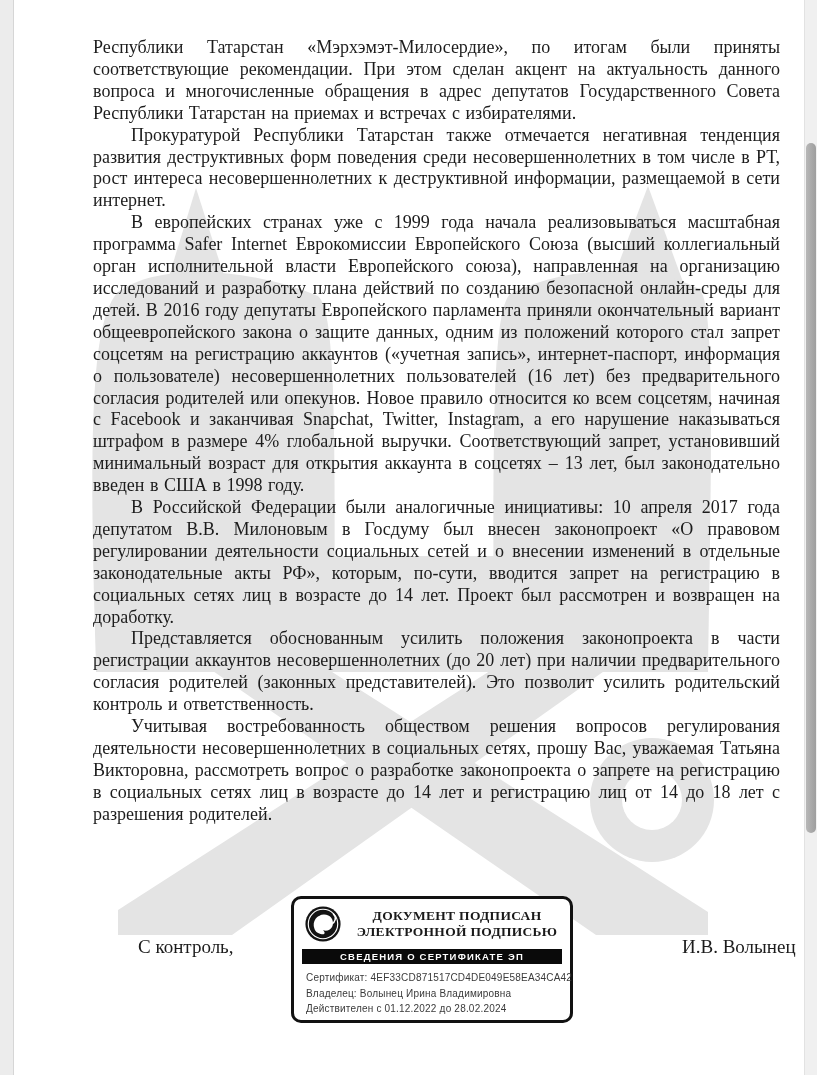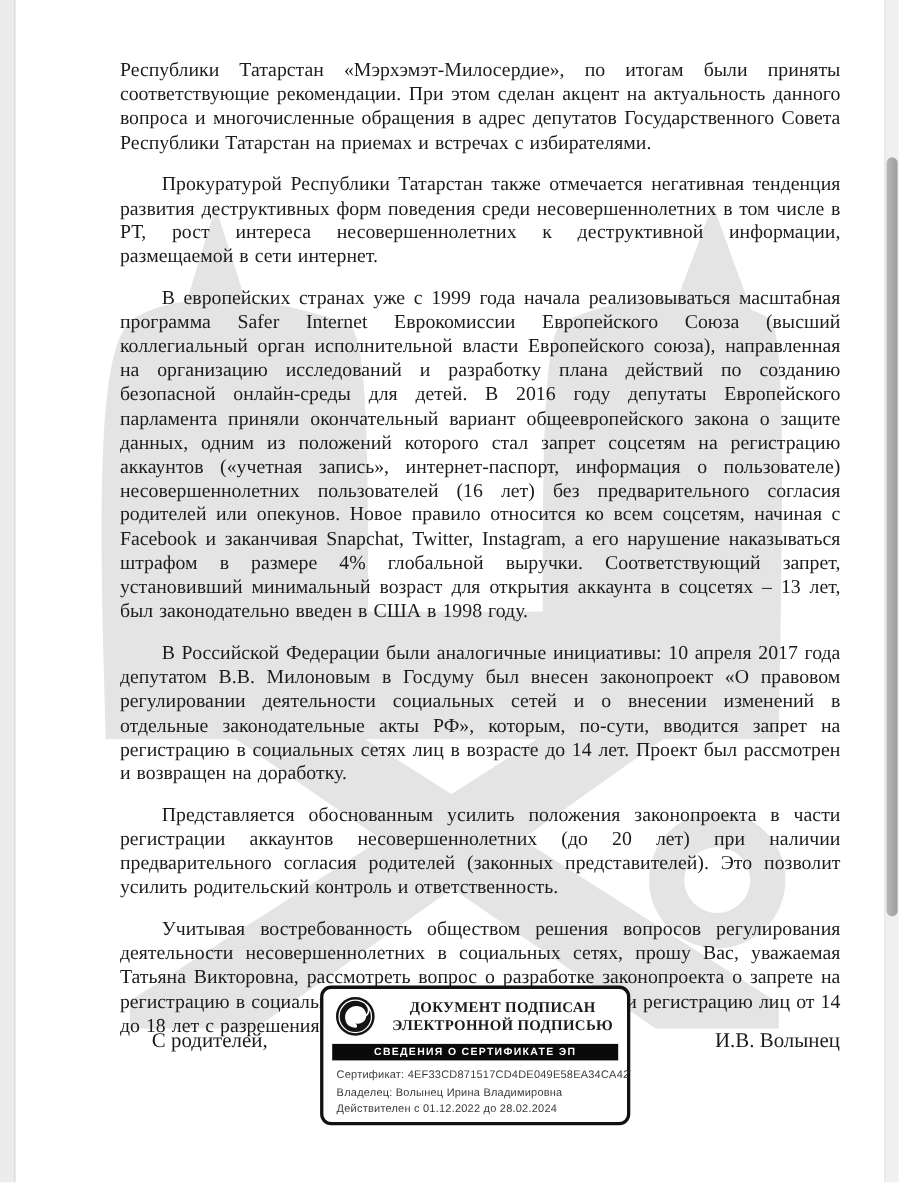--- a/index.html
+++ b/index.html
@@ -31,29 +31,29 @@
   }
   
   .doc-text{
     position:absolute;z-index:2;
     top:37px;left:93px;width:687px;
     font-size:18px;line-height:21.9px;
     color:#1c1c1c;
     text-align:justify;
     word-spacing:1px;
   }
-  .doc-text p{margin:16px;}
+  .doc-text p{margin:0;}
   .doc-text p.indent{text-indent:38px;}
   
   .closing-left{
     position:absolute;z-index:2;left:138px;top:936px;
     font-size:19px;color:#1c1c1c;
   }
   .signature-name{
-    position:absolute;z-index:2;left:650px;top:936px;
+    position:absolute;z-index:2;left:682px;top:936px;
     font-size:19px;color:#1c1c1c;
   }
   
   .stamp{
     position:absolute;z-index:3;
     left:291px;top:896px;width:282px;height:127px;
     background:#ffffff;
     border:3px solid #111111;
     border-radius:10px;
     box-sizing:border-box;
@@ -123,21 +123,21 @@
 
   <div class="doc-text">
       <p class="para">Республики Татарстан «Мэрхэмэт-Милосердие», по итогам были приняты соответствующие рекомендации. При этом сделан акцент на актуальность данного вопроса и многочисленные обращения в адрес депутатов Государственного Совета Республики Татарстан на приемах и встречах с избирателями.</p>
       <p class="para indent">Прокуратурой Республики Татарстан также отмечается негативная тенденция развития деструктивных форм поведения среди несовершеннолетних в том числе в РТ, рост интереса несовершеннолетних к деструктивной информации, размещаемой в сети интернет.</p>
       <p class="para indent">В европейских странах уже с 1999 года начала реализовываться масштабная программа Safer Internet Еврокомиссии Европейского Союза (высший коллегиальный орган исполнительной власти Европейского союза), направленная на организацию исследований и разработку плана действий по созданию безопасной онлайн-среды для детей. В 2016 году депутаты Европейского парламента приняли окончательный вариант общеевропейского закона о защите данных, одним из положений которого стал запрет соцсетям на регистрацию аккаунтов («учетная запись», интернет-паспорт, информация о пользователе) несовершеннолетних пользователей (16 лет) без предварительного согласия родителей или опекунов. Новое правило относится ко всем соцсетям, начиная с Facebook и заканчивая Snapchat, Twitter, Instagram, а его нарушение наказываться штрафом в размере 4% глобальной выручки. Соответствующий запрет, установивший минимальный возраст для открытия аккаунта в соцсетях – 13 лет, был законодательно введен в США в 1998 году.</p>
       <p class="para indent">В Российской Федерации были аналогичные инициативы: 10 апреля 2017 года депутатом В.В. Милоновым в Госдуму был внесен законопроект «О правовом регулировании деятельности социальных сетей и о внесении изменений в отдельные законодательные акты РФ», которым, по-сути, вводится запрет на регистрацию в социальных сетях лиц в возрасте до 14 лет. Проект был рассмотрен и возвращен на доработку.</p>
       <p class="para indent">Представляется обоснованным усилить положения законопроекта в части регистрации аккаунтов несовершеннолетних (до 20 лет) при наличии предварительного согласия родителей (законных представителей). Это позволит усилить родительский контроль и ответственность.</p>
       <p class="para indent">Учитывая востребованность обществом решения вопросов регулирования деятельности несовершеннолетних в социальных сетях, прошу Вас, уважаемая Татьяна Викторовна, рассмотреть вопрос о разработке законопроекта о запрете на регистрацию в социальных сетях лиц в возрасте до 14 лет и регистрацию лиц от 14 до 18 лет с разрешения родителей.</p>
     </div>
 
-  <div class="closing-left">С родителей,</div>
+  <div class="closing-left">С контроль,</div>
   <div class="signature-name">И.В. Волынец</div>
 
   <div class="stamp">
     <div class="stamp-head">
       <svg class="stamp-emblem" viewBox="-20 -20 40 40" aria-hidden="true">
         <circle r="18.5" fill="#141414"></circle>
         <circle r="15.5" fill="none" stroke="#ffffff" stroke-width="1.2"></circle>
         <path d="M-9,5 C-12,-3 -6,-10 1,-10 C8,-10 12,-4 10,2 C8.5,6 4,8 0,6.5 C3,9 2,12 -2.5,10.5 C-6.5,9.2 -8,8 -9,5 Z" fill="#ffffff"></path>
         <path d="M9,0 C13,-2 14.5,-7 11,-10.5" fill="none" stroke="#ffffff" stroke-width="1.6" stroke-linecap="round"></path>
         <path d="M-4,-9 C-3,-13 1,-14 4,-13" fill="none" stroke="#141414" stroke-width="1.2"></path>

